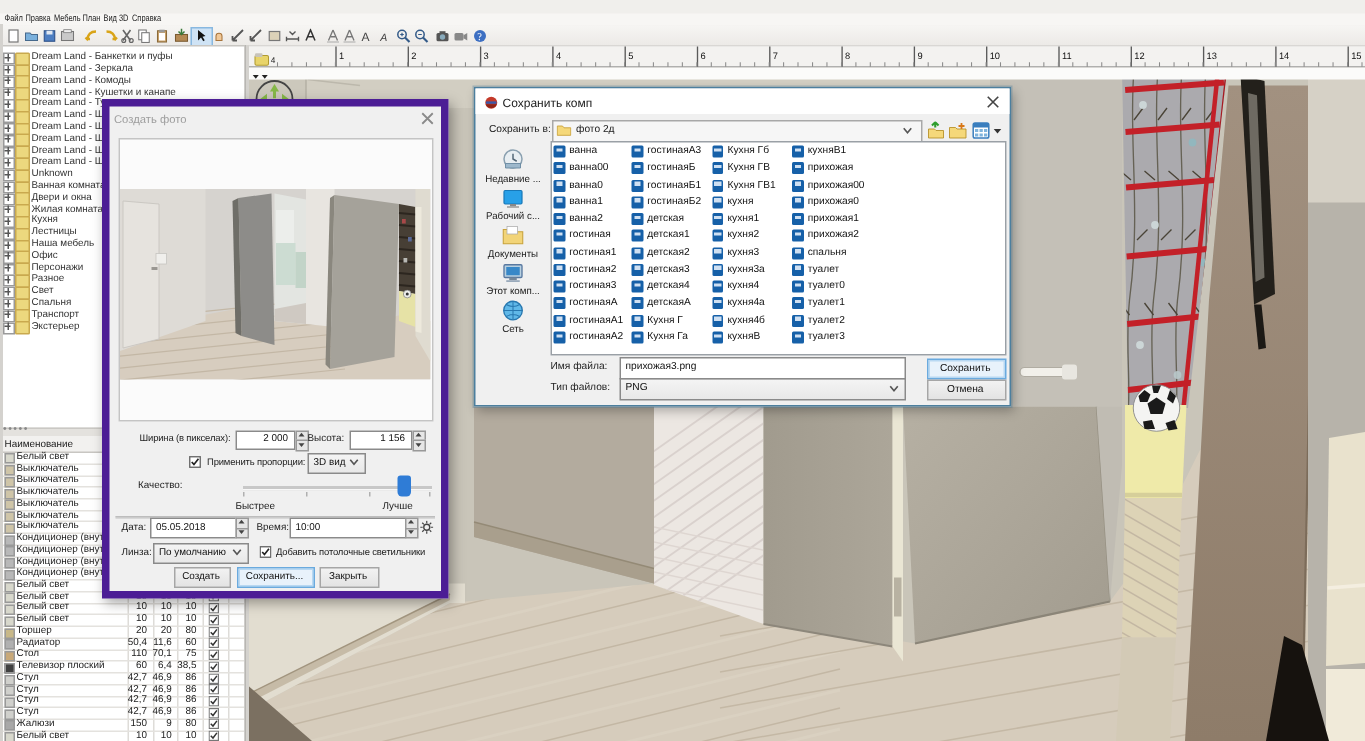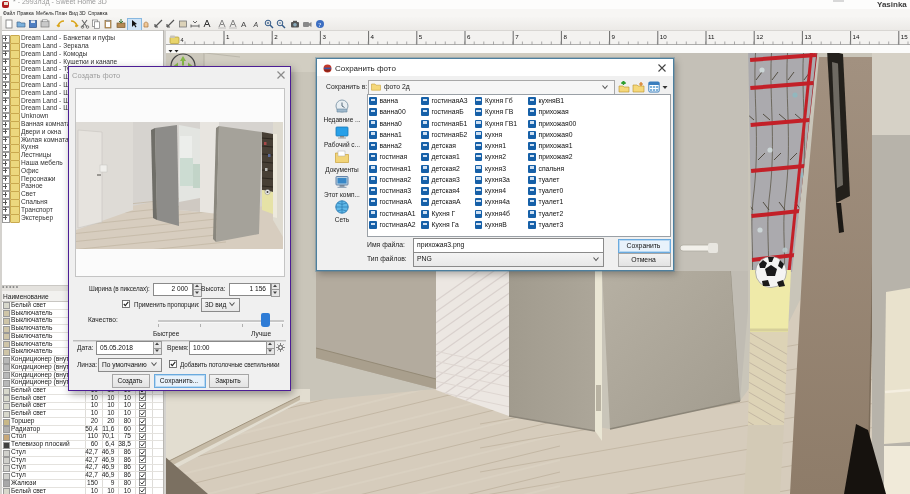--- a/index.html
+++ b/index.html
@@ -1,26 +1,19 @@
 <!DOCTYPE html>
 <html><head><meta charset="utf-8"><style>
 html,body{margin:0;padding:0}
 #root{position:relative;width:910px;height:494px;overflow:hidden;
  font-family:"Liberation Sans",sans-serif;background:#f0efec;}
 .abs{position:absolute}
 .t{position:absolute;white-space:nowrap}
 </style></head><body>
 <div id="root">
-<div class="abs" style="left:0;top:0;width:910px;height:8.5px;background:#fdfdfc;overflow:hidden">
-      <div class="abs" style="left:2px;top:0.5px;width:7px;height:7px;background:#b22020;border-radius:2px"></div>
-      <div class="abs" style="left:3.5px;top:2px;width:4px;height:3px;background:#e8e0d0"></div>
-      <span class="t" style="left:13px;top:-2.5px;font-size:7px;color:#9a9a9a">* - 2993л3д - Sweet Home 3D</span>
-      <div class="abs" style="left:833px;top:0;width:11px;height:2px;background:#d8d8d8"></div>
-      <span class="t" style="left:877px;top:0px;font-size:8px;font-weight:bold;color:#3c3c3c">Yasinka</span>
-    </div>
     <div class="abs" style="left:0;top:8.5px;width:910px;height:8px;background:#f7f6f4">
       <span class="t" style="left:3px;top:0.5px;font-size:6.2px;color:#222;transform:scaleX(0.8);transform-origin:0 0">Файл</span>
       <span class="t" style="left:16.5px;top:0.5px;font-size:6.2px;color:#222;transform:scaleX(0.8);transform-origin:0 0">Правка</span>
       <span class="t" style="left:35.5px;top:0.5px;font-size:6.2px;color:#222;transform:scaleX(0.8);transform-origin:0 0">Мебель</span>
       <span class="t" style="left:54.5px;top:0.5px;font-size:6.2px;color:#222;transform:scaleX(0.8);transform-origin:0 0">План</span>
       <span class="t" style="left:68.5px;top:0.5px;font-size:6.2px;color:#222;transform:scaleX(0.8);transform-origin:0 0">Вид 3D</span>
       <span class="t" style="left:87.5px;top:0.5px;font-size:6.2px;color:#222;transform:scaleX(0.8);transform-origin:0 0">Справка</span>
     </div>
     <div class="abs" style="left:0;top:16.5px;width:910px;height:13.5px;background:linear-gradient(#f6f5f3,#eceae7);border-bottom:1px solid #d8d5d1">
       <div class="abs" style="left:127px;top:1px;width:13px;height:12px;background:#cfe3f5;border:1px solid #88b8e0"></div>
@@ -786,21 +779,21 @@
       <span class="t" style="left:11px;top:195.6px;font-size:6.6px;color:#222">Белый свет</span>
       <span class="t" style="left:68px;top:195.6px;width:30px;text-align:right;font-size:6.6px;color:#222">10</span>
       <span class="t" style="left:84.5px;top:195.6px;width:30px;text-align:right;font-size:6.6px;color:#222">10</span>
       <span class="t" style="left:101px;top:195.6px;width:30px;text-align:right;font-size:6.6px;color:#222">10</span>
       <svg class="abs" style="left:139px;top:196.2px" width="7" height="7" viewBox="0 0 7 7">
         <rect x="0.4" y="0.4" width="6.2" height="6.2" fill="#fff" stroke="#777" stroke-width="0.8"></rect>
         <path d="M1.5 3.5 L3 5 L5.6 1.6" stroke="#333" stroke-width="1" fill="none"></path>
       </svg>
     </div>
     <div class="abs" style="left:163px;top:30px;width:2px;height:464px;background:#d4d2ce;border-left:1px solid #b8b6b2"></div>
-    <div class="abs" style="left:68px;top:66px;width:221px;height:323px;background:#f0f0f0;border:1px solid #4c1d95;box-shadow:2px 3px 8px rgba(0,0,0,0.35)">
+    <div class="abs" style="left:68px;top:66px;width:221px;height:323px;background:#f0f0f0;border:5px solid #4c1d95;box-shadow:2px 3px 8px rgba(0,0,0,0.35)">
       <span class="t" style="left:3px;top:4px;font-size:7.5px;color:#9d9d9d">Создать фото</span>
       <svg class="abs" style="left:207px;top:3px" width="10" height="10" viewBox="0 0 10 10">
         <path d="M1.5 1.5 L8.5 8.5 M8.5 1.5 L1.5 8.5" stroke="#8a8a8a" stroke-width="1.2"></path>
       </svg>
       <div class="abs" style="left:6px;top:21px;width:208px;height:187px;background:#fbfbfb;border:1px solid #c4c4c4"></div>
       <svg class="abs" style="left:7px;top:55px" width="207" height="127" viewBox="0 0 207 127">
         <rect width="207" height="127" fill="#d6d3cf"></rect>
         <polygon points="0,127 0,103 45,86 77,80 103,84 143,92 188,84 207,88 207,127" fill="#d7cdbf"></polygon>
         <line x1="-5" y1="88" x2="150" y2="72" stroke="#c3b7a5" stroke-width="0.8"></line>
         <line x1="-5" y1="96" x2="150" y2="80" stroke="#c3b7a5" stroke-width="0.8"></line>
@@ -927,21 +920,21 @@
       <div class="abs" style="left:140px;top:307px;width:38px;height:12px;background:linear-gradient(#f2f2f2,#e3e3e3);border:1px solid #a6a6a6"></div>
       <span class="t" style="left:140px;top:309.5px;width:38px;text-align:center;font-size:6.6px;color:#111">Закрыть</span>
     </div>
     <div class="abs" style="left:316px;top:58px;width:356px;height:211px;background:#f0f0f0;border:1px solid #4c7f9e;outline:1px solid rgba(76,127,158,0.35);box-shadow:2px 3px 7px rgba(0,0,0,0.28)">
       <div class="abs" style="left:0;top:0;width:356px;height:17px;background:#fff"></div>
       <svg class="abs" style="left:6px;top:5px" width="9" height="9" viewBox="0 0 9 9">
         <circle cx="4.5" cy="4.5" r="4" fill="#c43a2a"></circle>
         <path d="M0.8 5.5 a4 4 0 0 0 7.4 0 z" fill="#8c2418"></path>
         <rect x="1" y="3.6" width="7" height="1.6" fill="#3a58a8"></rect>
       </svg>
-      <span class="t" style="left:18px;top:4.5px;font-size:8px;color:#222">Сохранить фото</span>
+      <span class="t" style="left:18px;top:4.5px;font-size:8px;color:#222">Сохранить комп</span>
       <svg class="abs" style="left:340px;top:4px" width="10" height="10" viewBox="0 0 10 10">
         <path d="M1.5 1.5 L8.5 8.5 M8.5 1.5 L1.5 8.5" stroke="#444" stroke-width="1.1"></path>
       </svg>
       <span class="t" style="left:9px;top:23.5px;font-size:6.8px;color:#222">Сохранить в:</span>
       <div class="abs" style="left:51px;top:21px;width:245px;height:13px;background:#f6f6f6;border:1px solid #a8a8a8"></div>
       <svg class="abs" style="left:54px;top:23.5px" width="10" height="8" viewBox="0 0 10 8">
         <path d="M0.5 1 h3.5 l1 1.2 h4.5 v5 h-9 z" fill="#f5d87a" stroke="#c8a23a" stroke-width="0.6"></path>
       </svg>
       <span class="t" style="left:67px;top:24px;font-size:6.8px;color:#222">фото 2д</span>
       <svg class="abs" style="left:284px;top:25px" width="8" height="6" viewBox="0 0 8 6">

